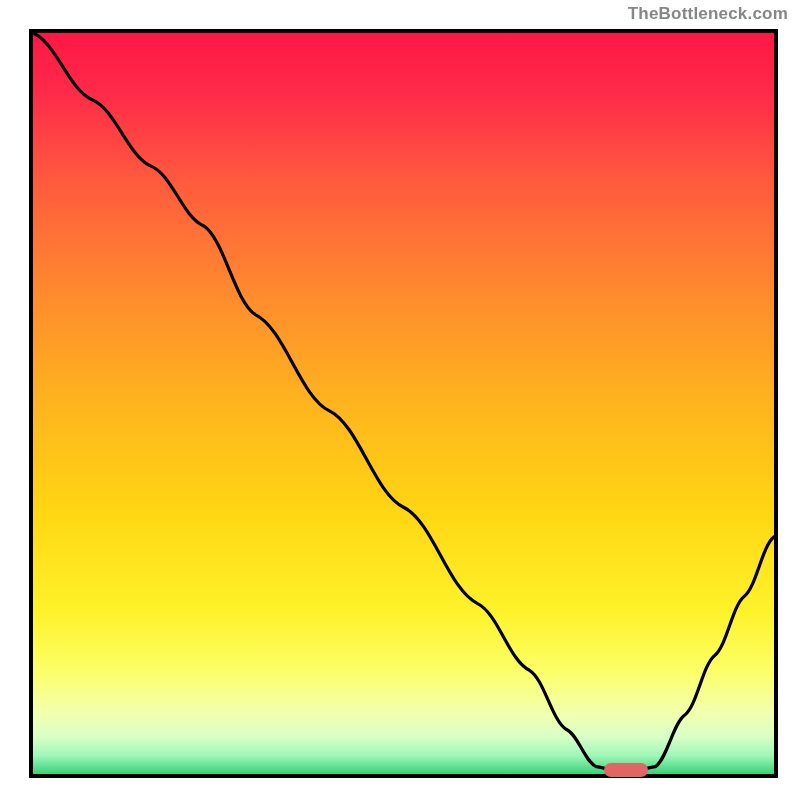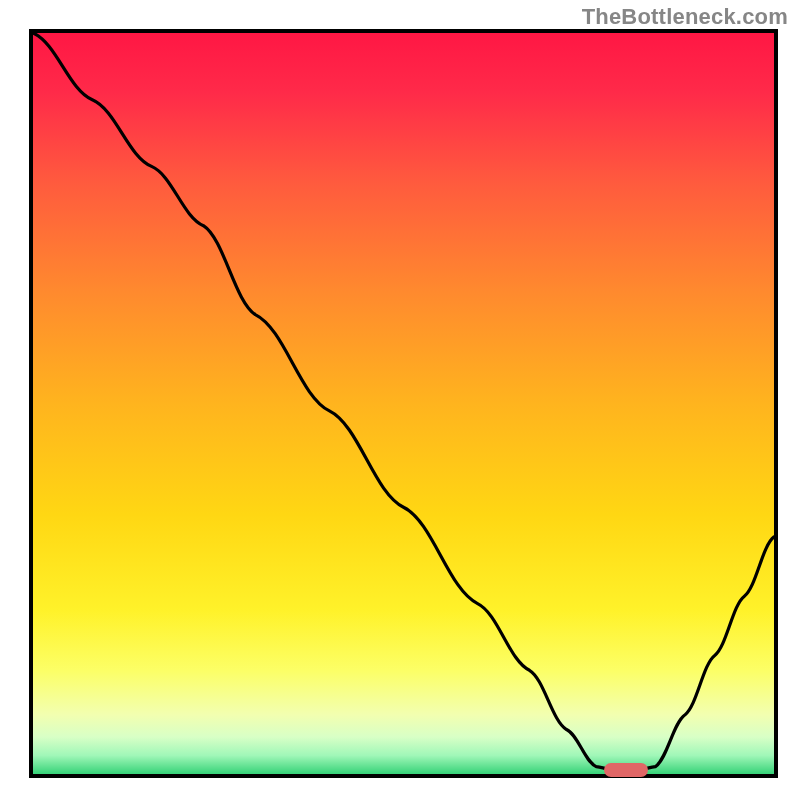--- a/index.html
+++ b/index.html
@@ -8,21 +8,21 @@
     width: 800px;
     height: 800px;
     background: #ffffff;
     overflow: hidden;
   }
   .watermark {
     position: absolute;
     top: 4px;
     right: 12px;
     font-family: Arial, Helvetica, sans-serif;
-    font-size: 22px;
+    font-size: 17px;
     font-weight: bold;
     color: #868686;
     letter-spacing: 0.2px;
   }
   .plot-area {
     position: absolute;
     left: 29px;
     top: 29px;
     width: 741px;
     height: 741px;

